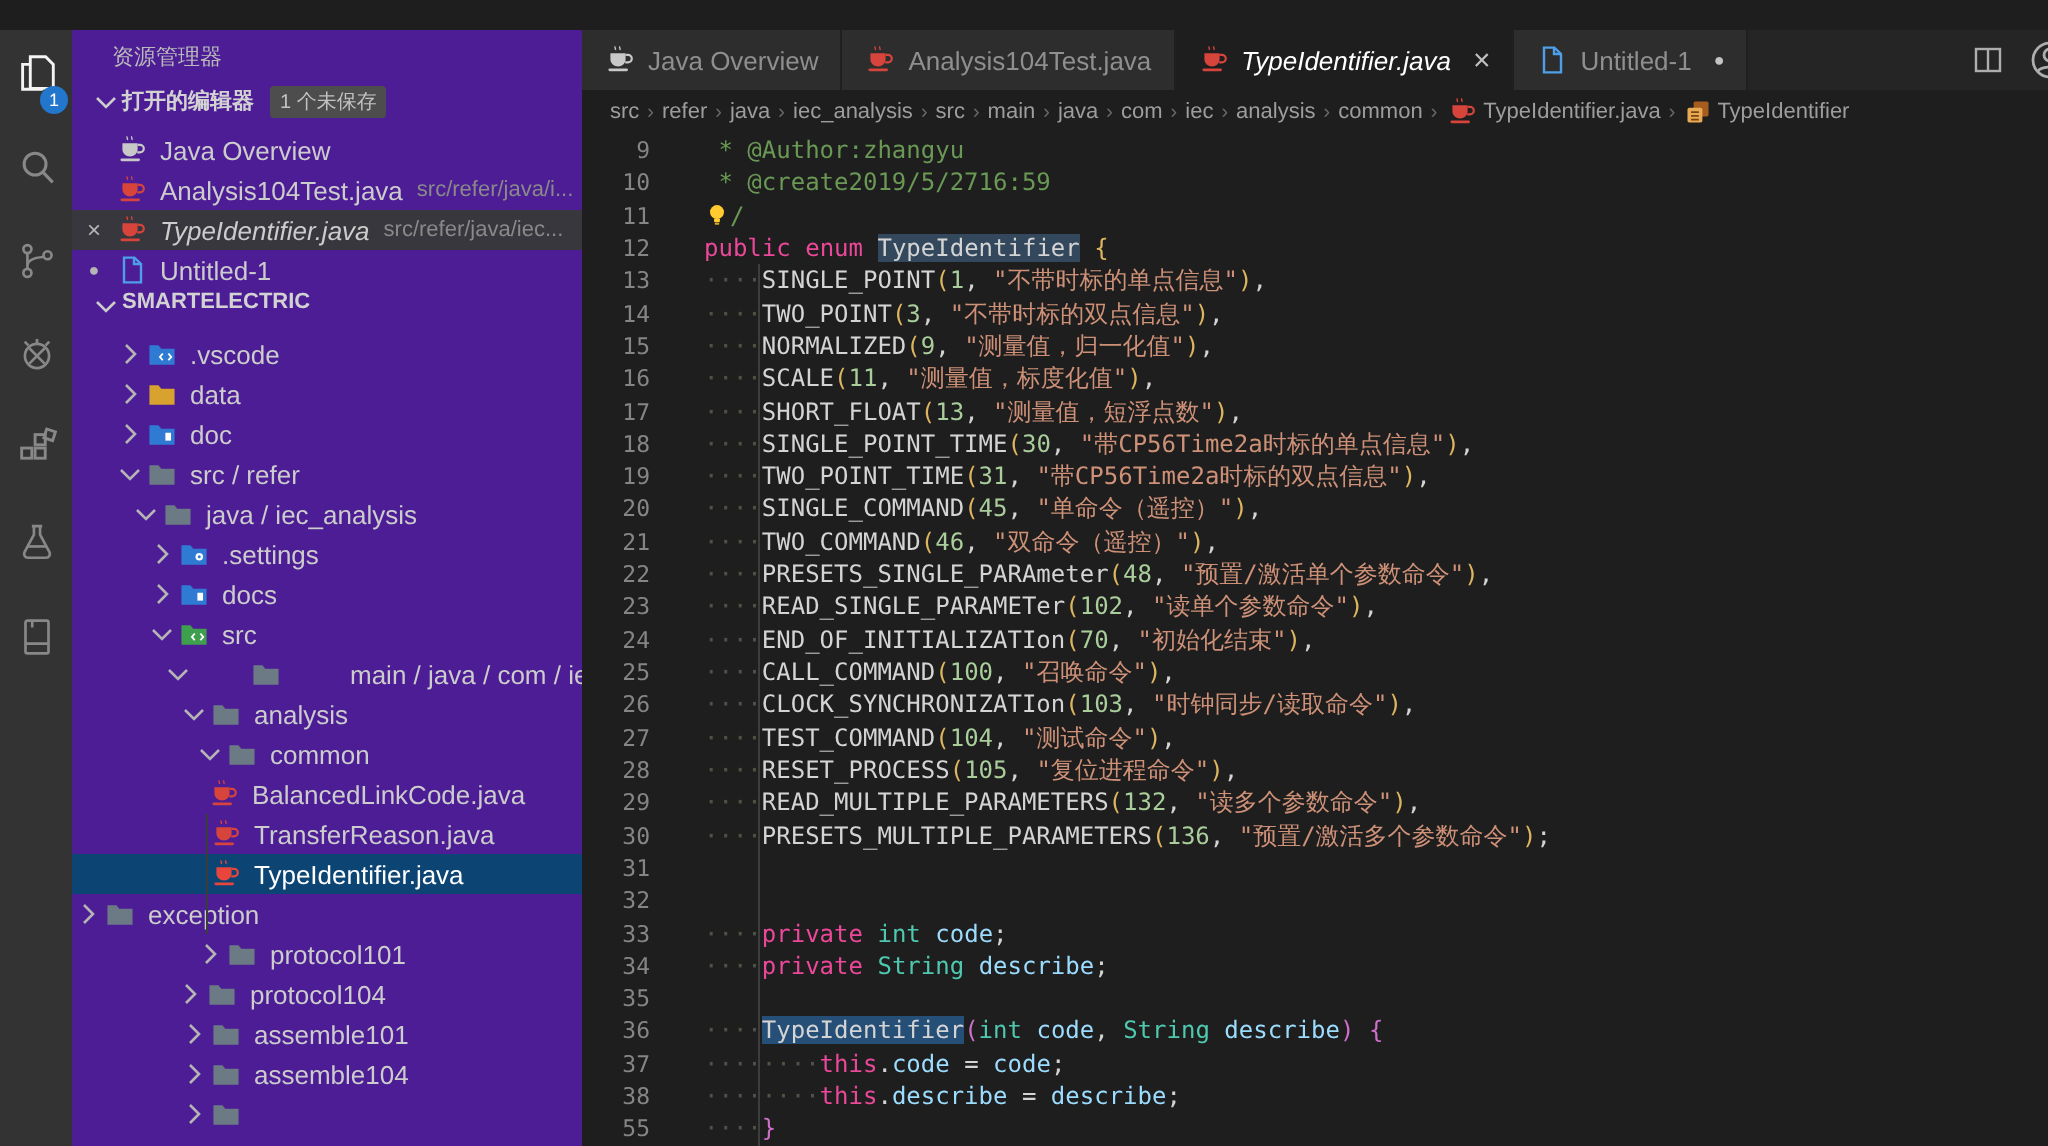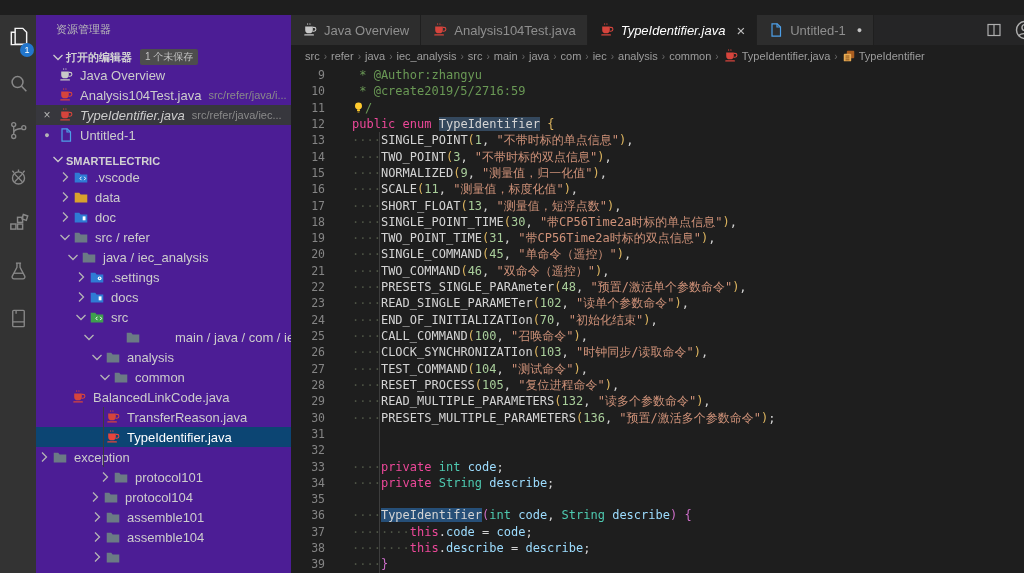--- a/index.html
+++ b/index.html
@@ -18,21 +18,21 @@
   .main{position:absolute;top:15px;left:0;width:1024px;height:558px;display:flex;}
   
   .activitybar{width:36px;background:#333333;flex:none;}
   .ab-item{height:47px;display:flex;align-items:center;justify-content:center;position:relative;}
   .ab-item svg{opacity:.95;}
   .ab-badge{position:absolute;right:2px;bottom:5px;min-width:14px;height:14px;border-radius:50%;
             background:#2276cc;color:#fff;font-size:9px;display:flex;align-items:center;justify-content:center;}
   
   .sidebar{width:255px;background:#4c1d95;flex:none;position:relative;overflow:hidden;color:#cccccc;}
   .sb-title{height:28px;line-height:28px;padding-left:20px;font-size:11px;color:#bababa;}
-  .section-h{height:22px;display:flex;align-items:flex-end;font-size:11px;font-weight:bold;color:#d2d2d2;padding-left:14px;}
+  .section-h{height:22px;display:flex;align-items:flex-start;font-size:11px;font-weight:bold;color:#d2d2d2;padding-left:9px;}
   .section-h .chev{width:16px;height:16px;flex:none;display:flex;align-items:center;justify-content:center;}
   .badge-pill{background:#4d4d4d;color:#c2c2c2;font-size:10px;font-weight:normal;padding:1px 5px;border-radius:2px;margin-left:8px;}
   .oe-row{height:20px;display:flex;align-items:center;font-size:13px;white-space:nowrap;}
   .oe-row.active{background:#37373d;}
   .oe-gutter{width:22px;flex:none;text-align:center;color:#b5b5b5;font-size:12px;}
   .oe-icon{width:16px;height:16px;flex:none;margin-right:6px;display:flex;align-items:center;}
   .oe-label.italic{font-style:italic;}
   .oe-desc{color:#8a8a8a;font-size:11px;margin-left:7px;overflow:hidden;text-overflow:clip;}
   .tree{position:relative;}
   .tree-row{height:20px;display:flex;align-items:center;font-size:13px;color:#cccccc;white-space:nowrap;overflow:hidden;}
@@ -354,21 +354,21 @@
               <path d="M3.5 6L8 10.5 12.5 6"></path>
             </svg>
           </span>
           <span class="tree-icon">
             <svg width="16" height="15" viewBox="0 0 16 16">
               <path d="M1.3 2.8h4.8l1.5 1.9h7.1v8.5H1.3z" fill="#6b7a85"></path>
             </svg>
           </span>
           <span>common</span>
         </div>
-        <div class="tree-row" style="padding-left: 35px;">
+        <div class="tree-row" style="padding-left: 68px;">
           <span class="tree-icon">
             <svg width="16" height="16" viewBox="0 0 16 16">
               <path d="M3.2 4.6h7.6v3.3a3.8 3.4 0 0 1-7.6 0z" fill="#d6443c"></path>
               <path d="M10.8 5.4h1.2a1.9 1.9 0 0 1 0 3.8h-1.4" fill="none" stroke="#d6443c" stroke-width="1.1"></path>
               <rect x="2.2" y="12.2" width="9.8" height="1.4" rx="0.7" fill="#d6443c"></rect>
               <path d="M5.6 1.2c-.4.7.4 1 .1 1.8M7.9 1.2c-.4.7.4 1 .1 1.8" fill="none" stroke="#d6443c" stroke-width="0.7"></path>
             </svg>
           </span>
           <span>BalancedLinkCode.java</span>
         </div>
@@ -634,17 +634,17 @@
         <div class="code-line"><span class="ln">29</span><span class="lc"><span class="tok-ws">····</span><span class="tok-id">READ_MULTIPLE_PARAMETERS</span><span class="tok-b1">(</span><span class="tok-nu">132</span><span class="tok-pu">, </span><span class="tok-st">"读多个参数命令"</span><span class="tok-b1">)</span><span class="tok-pu">,</span></span></div>
         <div class="code-line"><span class="ln">30</span><span class="lc"><span class="tok-ws">····</span><span class="tok-id">PRESETS_MULTIPLE_PARAMETERS</span><span class="tok-b1">(</span><span class="tok-nu">136</span><span class="tok-pu">, </span><span class="tok-st">"预置/激活多个参数命令"</span><span class="tok-b1">)</span><span class="tok-pu">;</span></span></div>
         <div class="code-line"><span class="ln">31</span><span class="lc"></span></div>
         <div class="code-line"><span class="ln">32</span><span class="lc"></span></div>
         <div class="code-line"><span class="ln">33</span><span class="lc"><span class="tok-ws">····</span><span class="tok-kw">private</span><span class="tok-pu"> </span><span class="tok-ty">int</span><span class="tok-pu"> </span><span class="tok-fl">code</span><span class="tok-pu">;</span></span></div>
         <div class="code-line"><span class="ln">34</span><span class="lc"><span class="tok-ws">····</span><span class="tok-kw">private</span><span class="tok-pu"> </span><span class="tok-ty">String</span><span class="tok-pu"> </span><span class="tok-fl">describe</span><span class="tok-pu">;</span></span></div>
         <div class="code-line"><span class="ln">35</span><span class="lc"></span></div>
         <div class="code-line"><span class="ln">36</span><span class="lc"><span class="tok-ws">····</span><span class="tok-id selbg">TypeIdentifier</span><span class="tok-b2">(</span><span class="tok-ty">int</span><span class="tok-pu"> </span><span class="tok-fl">code</span><span class="tok-pu">, </span><span class="tok-ty">String</span><span class="tok-pu"> </span><span class="tok-fl">describe</span><span class="tok-b2">)</span><span class="tok-pu"> </span><span class="tok-b2">{</span></span></div>
         <div class="code-line"><span class="ln">37</span><span class="lc"><span class="tok-ws">········</span><span class="tok-kw">this</span><span class="tok-pu">.</span><span class="tok-fl">code</span><span class="tok-pu"> = </span><span class="tok-fl">code</span><span class="tok-pu">;</span></span></div>
         <div class="code-line"><span class="ln">38</span><span class="lc"><span class="tok-ws">········</span><span class="tok-kw">this</span><span class="tok-pu">.</span><span class="tok-fl">describe</span><span class="tok-pu"> = </span><span class="tok-fl">describe</span><span class="tok-pu">;</span></span></div>
-        <div class="code-line"><span class="ln">39</span><span class="lc"><span class="tok-ws">····</span><span class="tok-b2">}</span></span></div>
+        <div class="code-line"><span class="ln">55</span><span class="lc"><span class="tok-ws">····</span><span class="tok-b2">}</span></span></div>
         <div class="indent-guide" style="top: 65.28px; bottom: 0px;"></div>
       </div>
   </div>
 </div>
 
 </body></html>

